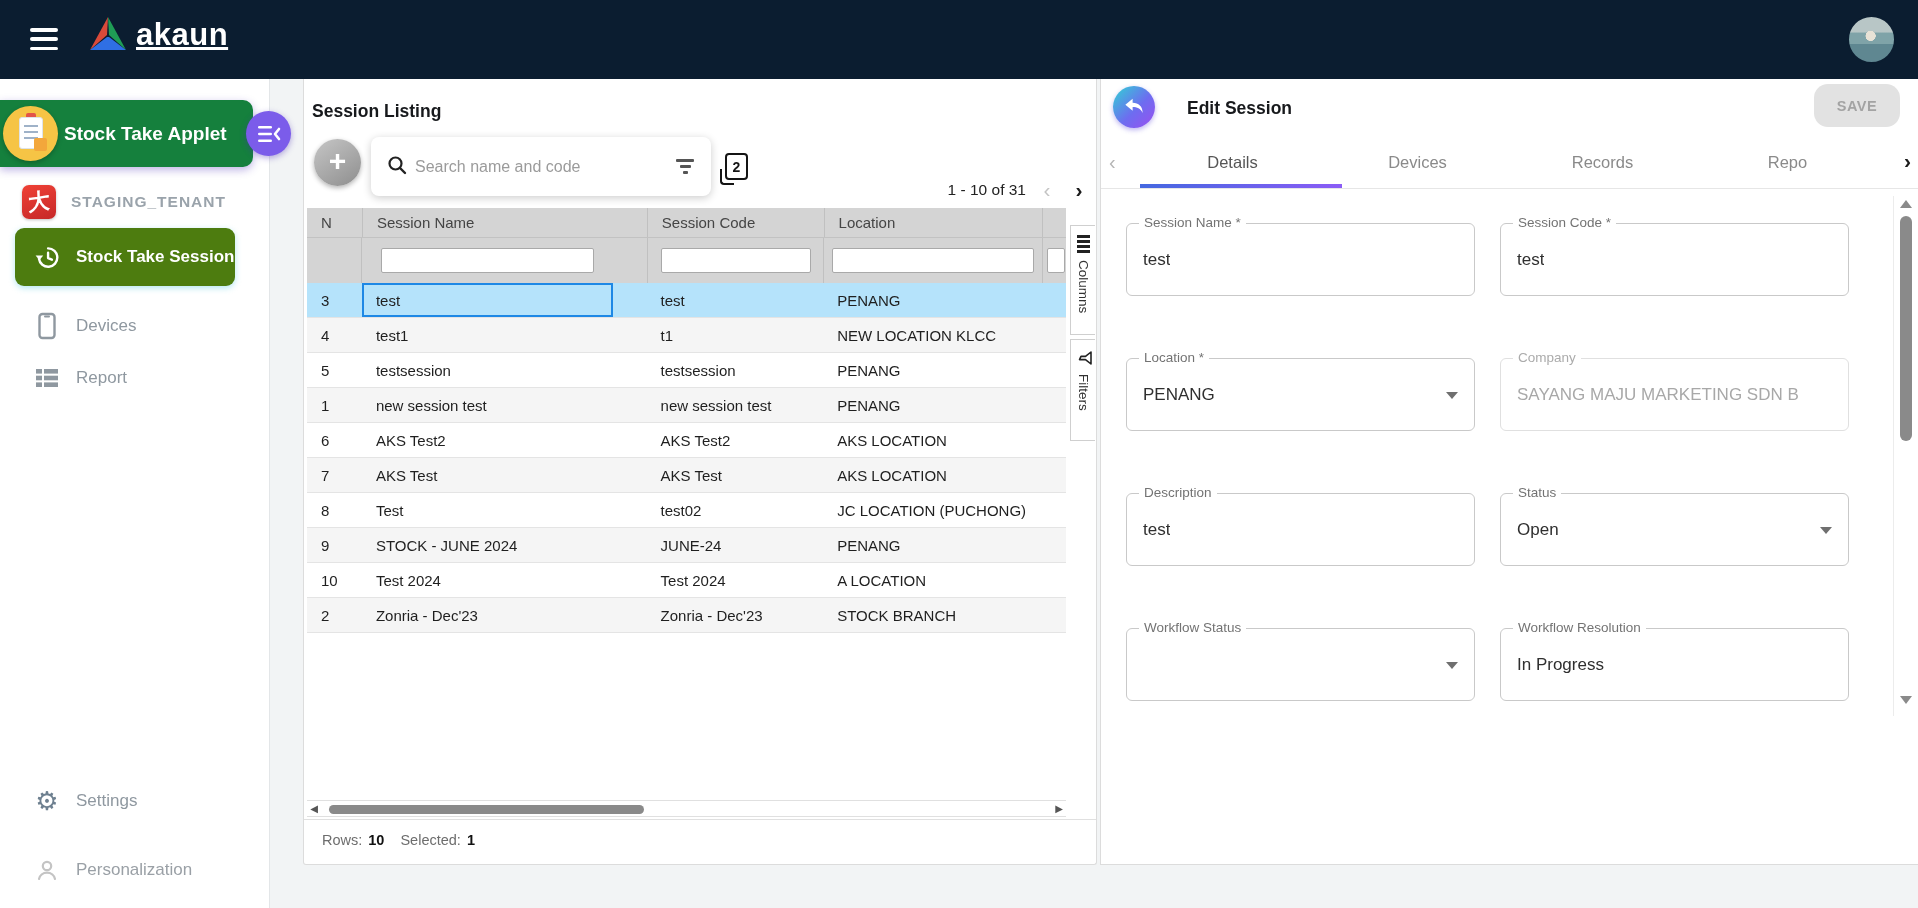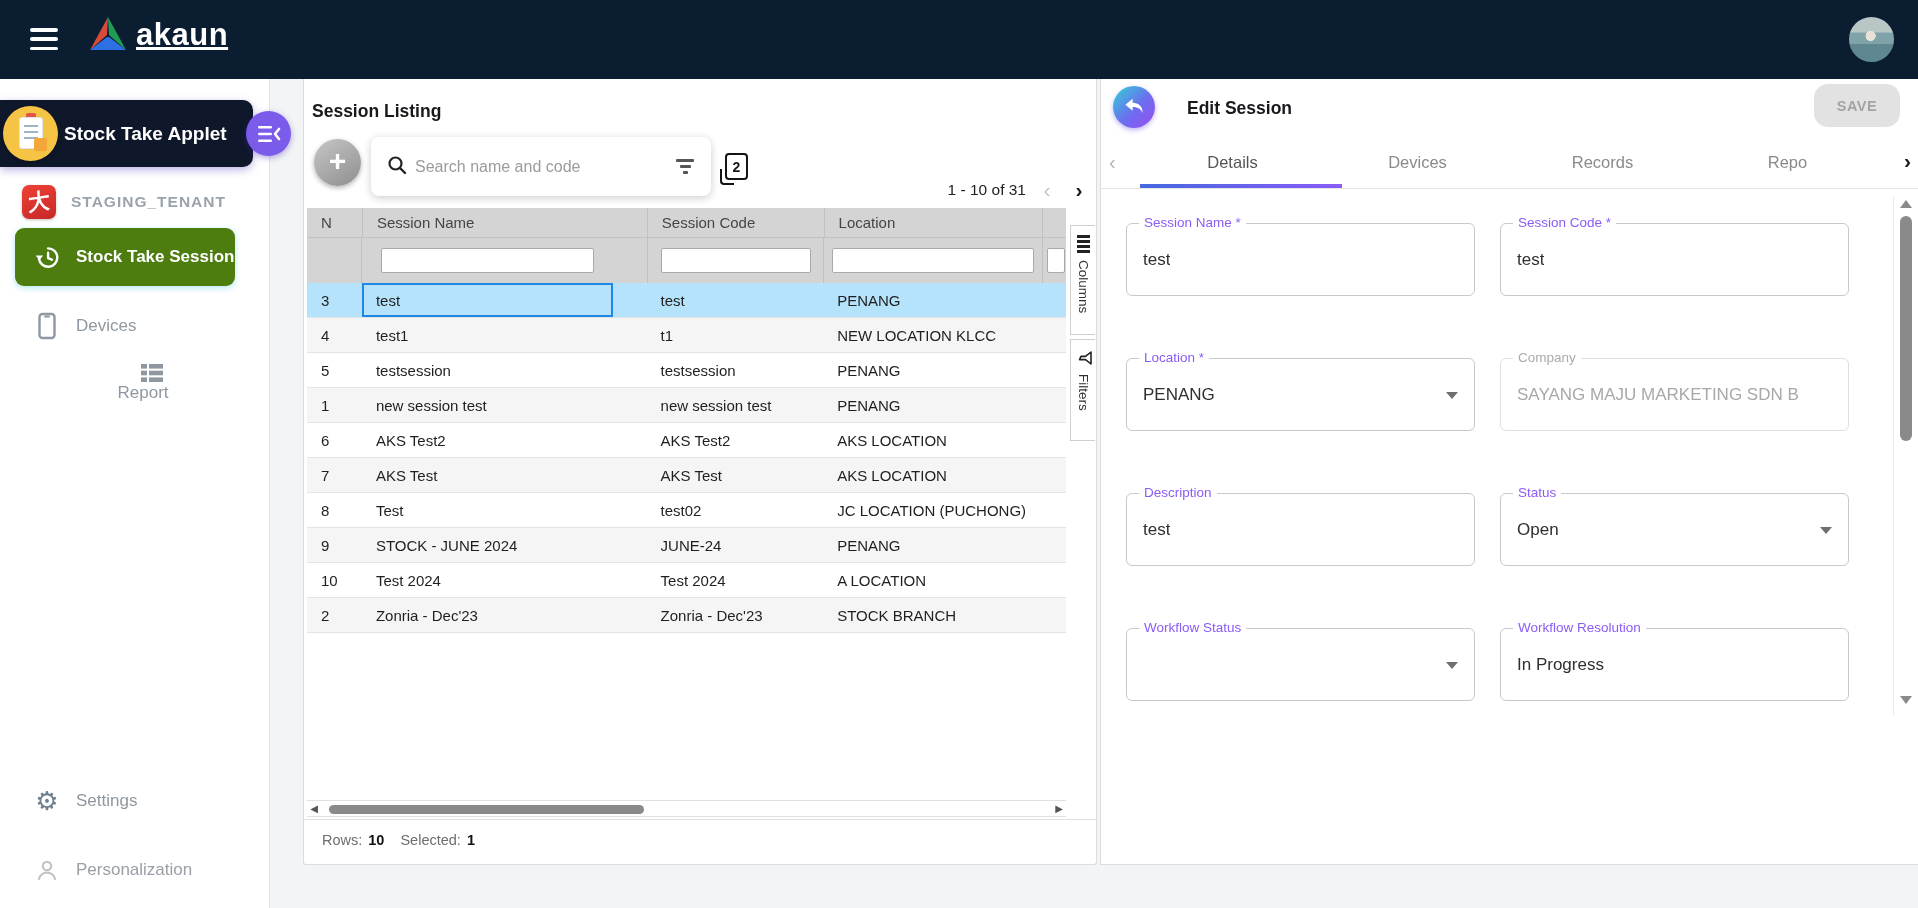--- a/index.html
+++ b/index.html
@@ -18,21 +18,21 @@
   .avatar { position:absolute; right:22px; top:15px; width:49px; height:49px; border-radius:50%;
     background:
       radial-gradient(circle at 48% 42%, #e8e2d6 0 14%, rgba(0,0,0,0) 15%),
       linear-gradient(180deg,#b8c6c6 0 34%, #7fa3a8 35% 60%, #5f8791 61% 100%);
     border:2px solid #0b1d30; }
 
   
   .sidebar { position:absolute; left:0; top:79px; width:270px; height:829px;
     background:#fff; border-right:1px solid #e3e6e8; z-index:10; }
   .applet-bar { position:absolute; left:0; top:21px; width:253px; height:67px;
-    background:#0f172a; border-radius:0 10px 10px 0;
+    background:#15803d; border-radius:0 10px 10px 0;
     box-shadow:0 3px 8px rgba(70,40,180,.35);
     display:flex; align-items:center; }
   .applet-icon { position:absolute; left:3px; top:6px; width:55px; height:55px;
     border-radius:50%; background:#f6c445; box-shadow:0 2px 5px rgba(0,0,0,.25); }
   .applet-icon .board { position:absolute; left:16px; top:11px; width:24px; height:32px;
     background:#fff; border-radius:3px; border:1px solid #dfe3e8; }
   .applet-icon .clip { position:absolute; left:23px; top:7px; width:10px; height:7px;
     background:#e25449; border-radius:2px; }
   .applet-icon .board i { position:absolute; left:4px; width:14px; height:2px; background:#9fb2c8; }
   .applet-icon .box { position:absolute; left:31px; top:32px; width:13px; height:13px;
@@ -153,21 +153,21 @@
     color:#8a8a8a; cursor:pointer; white-space:nowrap; }
   .tab.active { color:#565656; }
   .tab-underline { position:absolute; left:39px; bottom:0; width:202px; height:4px;
     background:linear-gradient(90deg,#4468e0,#8b5cf6); }
 
   .fields { position:absolute; left:25px; top:144px; display:grid;
     grid-template-columns:349px 349px; column-gap:25px; row-gap:62px; }
   .field { position:relative; height:73px; border:1px solid #c9c9c9; border-radius:6px;
     background:#fff; cursor:text; }
   .field .flabel { position:absolute; left:12px; top:-9px; background:#fff; padding:0 5px;
-    font-size:13.5px; color:#8b5cf6; white-space:nowrap; }
+    font-size:13.5px; color:#737373; white-space:nowrap; }
   .field .fvalue { position:absolute; left:16px; top:26px; font-size:17px; color:#2f2f2f;
     white-space:nowrap; overflow:hidden; max-width:310px; }
   .field.disabled { border-color:#e0e0e0; }
   .field.disabled .flabel { color:#ababab; }
   .field.disabled .fvalue { color:#a8a8a8; max-width:330px; }
   .dd-arrow { position:absolute; right:16px; top:33px; width:0; height:0;
     border-left:6px solid transparent; border-right:6px solid transparent;
     border-top:7px solid #6f6f6f; cursor:pointer; }
 
   .vscroll { position:absolute; right:5px; top:117px; width:14px; height:520px; }
@@ -242,21 +242,21 @@
   <div class="nav-item" style="top:218px;">
     <span class="ic">
       <svg width="20" height="28" viewBox="0 0 20 28">
         <rect x="2.5" y="2" width="15" height="24" rx="3" fill="none" stroke="#8f98a0" stroke-width="2.4"></rect>
         <rect x="7" y="3.6" width="6" height="2" rx="1" fill="#8f98a0"></rect>
       </svg>
     </span>
     <span class="lbl">Devices</span>
   </div>
 
-  <div class="nav-item" style="top:284px;flex-direction:column;">
+  <div class="nav-item" style="top:270px;">
     <span class="ic">
       <svg width="24" height="20" viewBox="0 0 24 20">
         <rect x="1" y="1" width="6" height="4.6" fill="#8f98a0"></rect>
           <rect x="9" y="1" width="14" height="4.6" fill="#8f98a0"></rect>
         <rect x="1" y="7.7" width="6" height="4.6" fill="#8f98a0"></rect>
           <rect x="9" y="7.7" width="14" height="4.6" fill="#8f98a0"></rect>
         <rect x="1" y="14.4" width="6" height="4.6" fill="#8f98a0"></rect>
           <rect x="9" y="14.4" width="14" height="4.6" fill="#8f98a0"></rect>
       </svg>
     </span>

